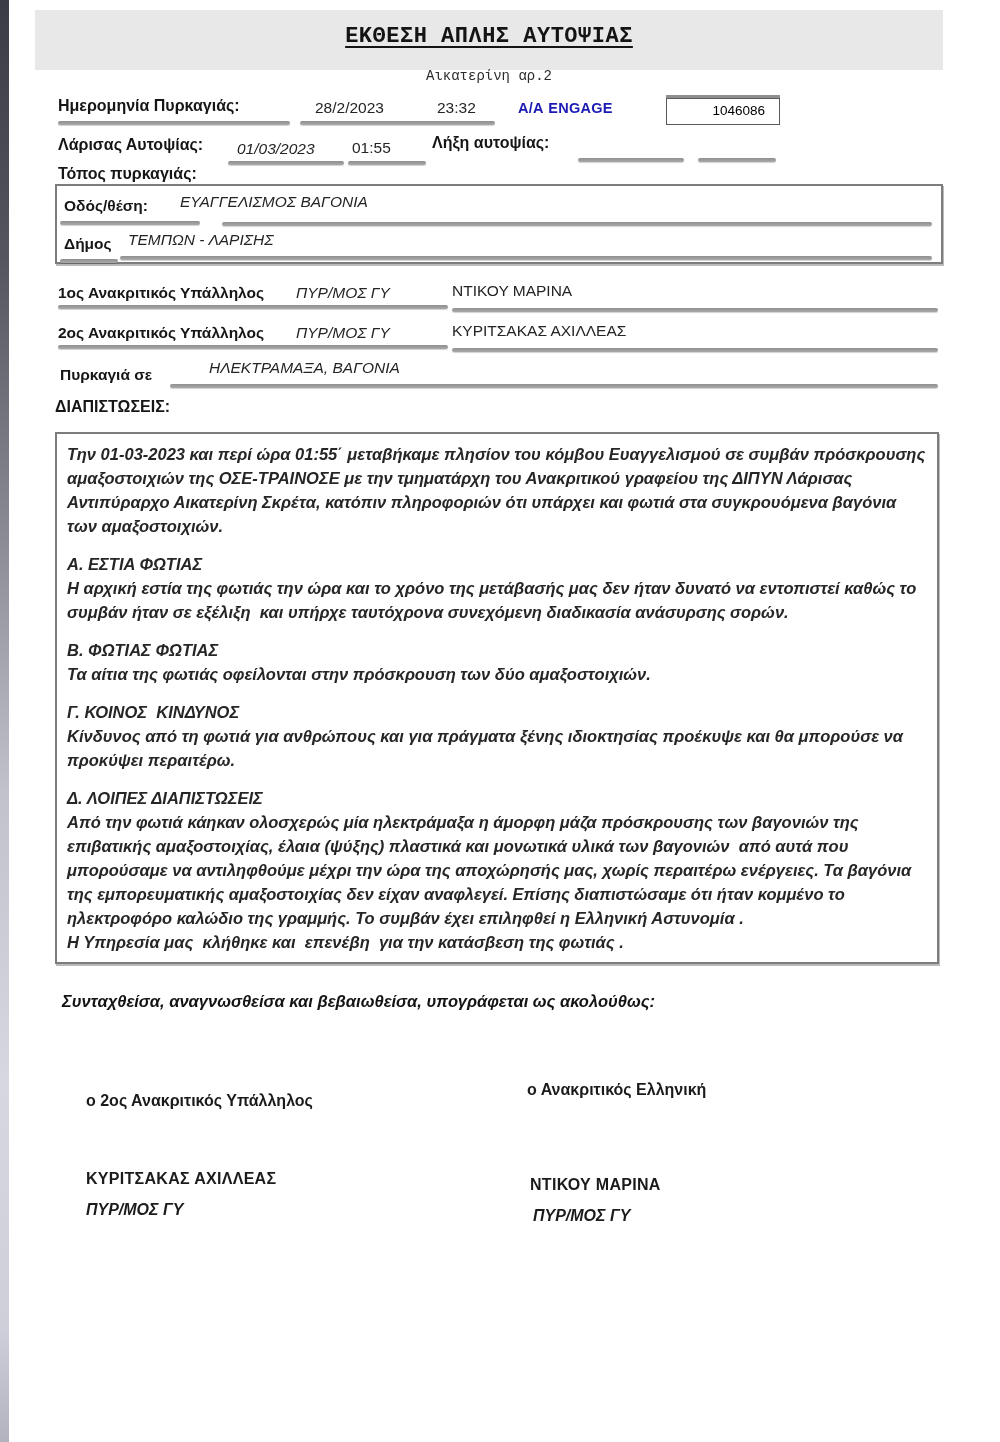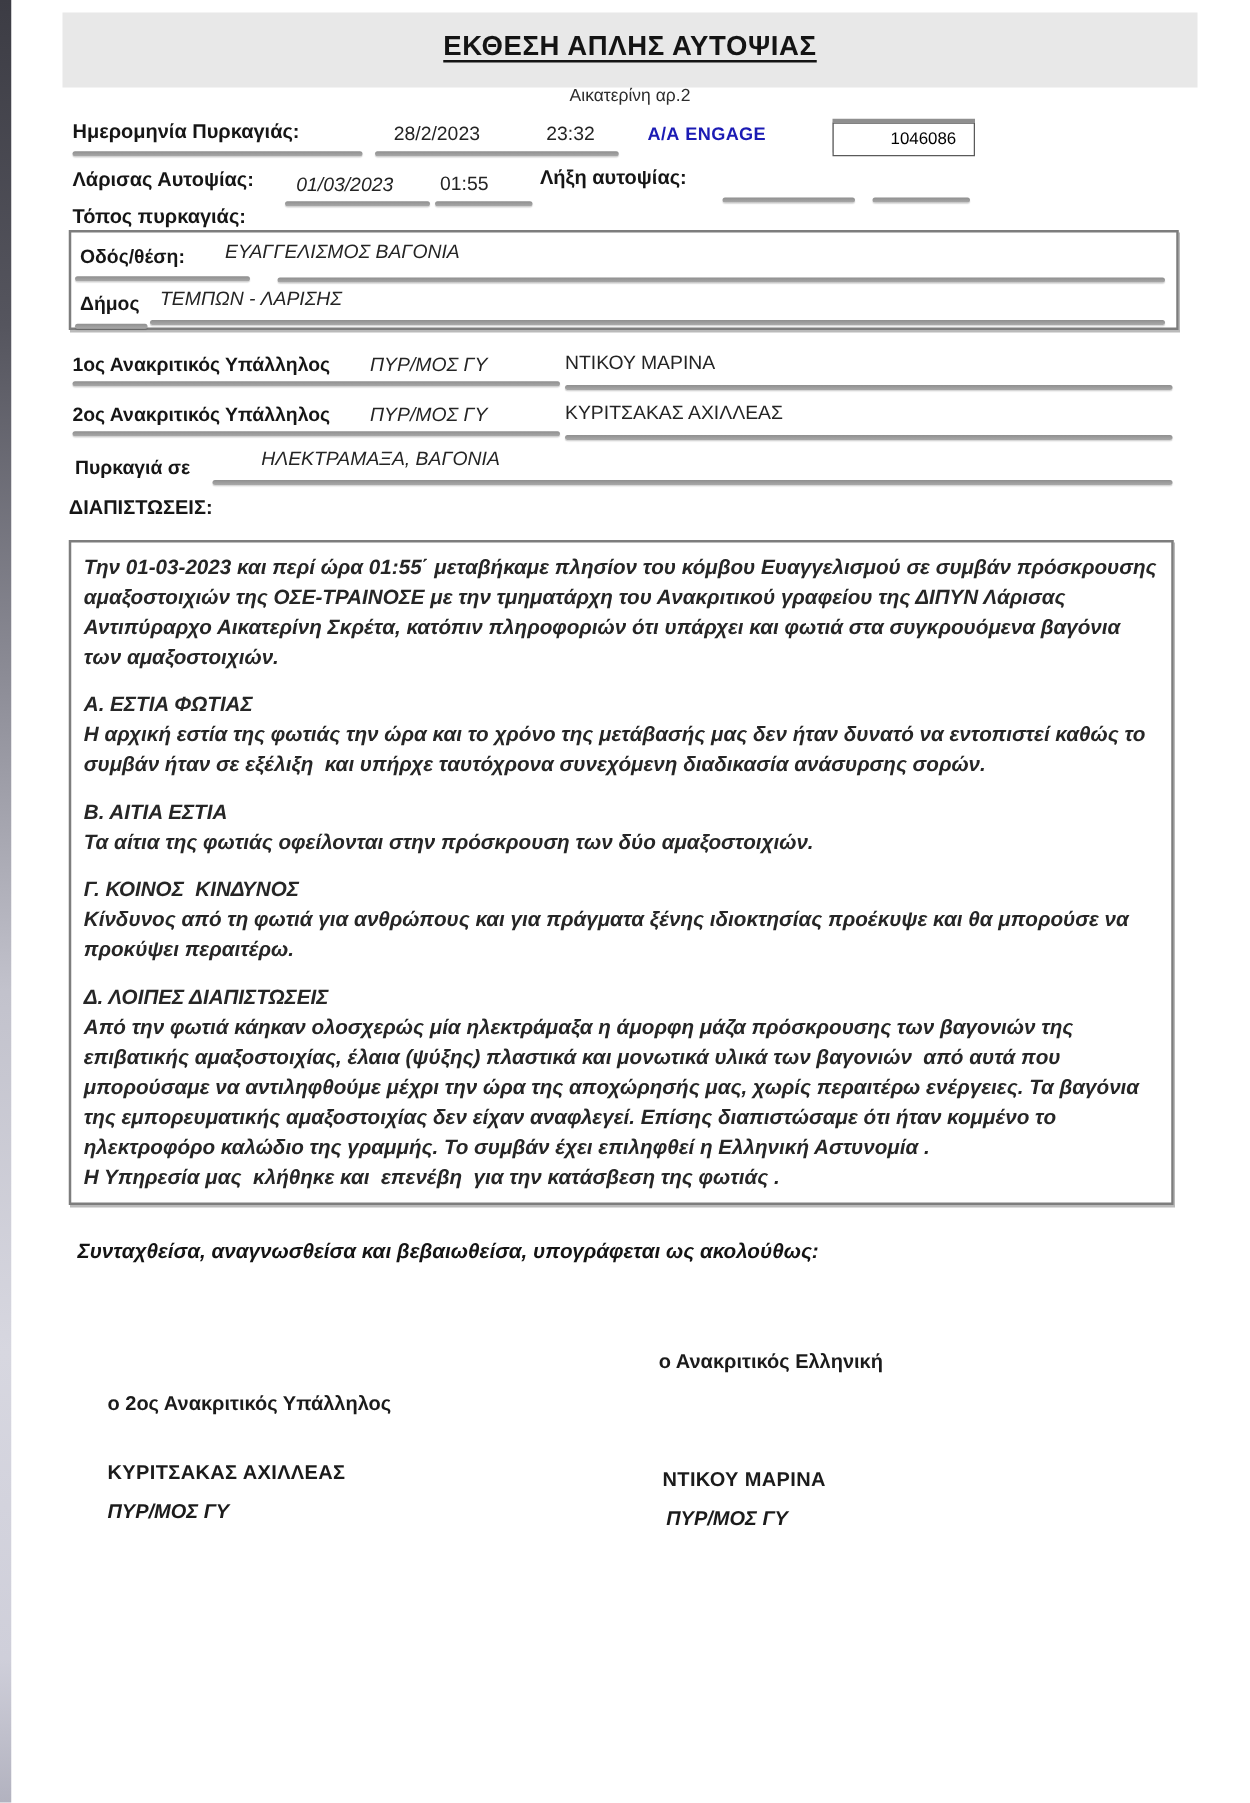--- a/index.html
+++ b/index.html
@@ -11,22 +11,23 @@
     position:relative;
     overflow:hidden;
   }
   .abs{position:absolute;}
   
   .edge-strip{
     position:absolute;left:0;top:0;width:9px;height:1442px;
     background:linear-gradient(#3c3c44 0%, #55555e 18%, #8d8d97 38%, #c2c2cc 55%, #d7d7e0 75%, #cfcfda 92%, #b2b2bf 100%);
   }
   .title-band{
-    position:absolute;left:50px;top:10px;width:908px;height:60px;
+    position:absolute;left:35px;top:10px;width:908px;height:60px;
     background:#e8e8e8;
+    font-family:Liberation Mono, monospace;
   }
   .doc-title{
     position:absolute;left:0;top:14px;width:100%;
     text-align:center;font-size:22px;font-weight:bold;
     text-decoration:underline;text-decoration-thickness:2px;text-underline-offset:4px;
     letter-spacing:0.5px;color:#141414;
   }
   .doc-subtitle{
     position:absolute;left:0;top:58px;width:100%;
     text-align:center;font-size:14px;color:#2c2c2c;
@@ -137,37 +138,37 @@
 
   <div class="abs lbl" style="left:55px;top:398px;">ΔΙΑΠΙΣΤΩΣΕΙΣ:</div>
 
   <div class="findings-box">
     <p>Την 01-03-2023 και περί ώρα 01:55΄ μεταβήκαμε πλησίον του κόμβου Ευαγγελισμού σε συμβάν πρόσκρουσης αμαξοστοιχιών της ΟΣΕ-ΤΡΑΙΝΟΣΕ με την τμηματάρχη του Ανακριτικού γραφείου της ΔΙΠΥΝ Λάρισας Αντιπύραρχο Αικατερίνη Σκρέτα, κατόπιν πληροφοριών ότι υπάρχει και φωτιά στα συγκρουόμενα βαγόνια των αμαξοστοιχιών.</p>
     <div class="sec">
       <p>Α. ΕΣΤΙΑ ΦΩΤΙΑΣ</p>
       <p>Η αρχική εστία της φωτιάς την ώρα και το χρόνο της μετάβασής μας δεν ήταν δυνατό να εντοπιστεί καθώς το συμβάν ήταν σε εξέλιξη  και υπήρχε ταυτόχρονα συνεχόμενη διαδικασία ανάσυρσης σορών.</p>
     </div>
     <div class="sec">
-      <p>Β. ΑΙΤΙΑ ΕΣΤΙΑ</p>
+      <p>Β. ΦΩΤΙΑΣ ΦΩΤΙΑΣ</p>
       <p>Τα αίτια της φωτιάς οφείλονται στην πρόσκρουση των δύο αμαξοστοιχιών.</p>
     </div>
     <div class="sec">
       <p>Γ. ΚΟΙΝΟΣ  ΚΙΝΔΥΝΟΣ</p>
       <p>Κίνδυνος από τη φωτιά για ανθρώπους και για πράγματα ξένης ιδιοκτησίας προέκυψε και θα μπορούσε να προκύψει περαιτέρω.</p>
     </div>
     <div class="sec">
       <p>Δ. ΛΟΙΠΕΣ ΔΙΑΠΙΣΤΩΣΕΙΣ</p>
       <p>Από την φωτιά κάηκαν ολοσχερώς μία ηλεκτράμαξα η άμορφη μάζα πρόσκρουσης των βαγονιών της επιβατικής αμαξοστοιχίας, έλαια (ψύξης) πλαστικά και μονωτικά υλικά των βαγονιών  από αυτά που μπορούσαμε να αντιληφθούμε μέχρι την ώρα της αποχώρησής μας, χωρίς περαιτέρω ενέργειες. Τα βαγόνια της εμπορευματικής αμαξοστοιχίας δεν είχαν αναφλεγεί. Επίσης διαπιστώσαμε ότι ήταν κομμένο το ηλεκτροφόρο καλώδιο της γραμμής. Το συμβάν έχει επιληφθεί η Ελληνική Αστυνομία .</p>
     </div>
     <p class="closing">Η Υπηρεσία μας  κλήθηκε και  επενέβη  για την κατάσβεση της φωτιάς .</p>
   </div>
 
   <div class="abs statement" style="left:62px;top:992px;">Συνταχθείσα, αναγνωσθείσα και βεβαιωθείσα, υπογράφεται ως ακολούθως:</div>
 
-  <div class="abs sig-title" style="left:86px;top:1115px;">ο 2ος Ανακριτικός Υπάλληλος</div>
+  <div class="abs sig-title" style="left:86px;top:1092px;">ο 2ος Ανακριτικός Υπάλληλος</div>
   <div class="abs sig-title" style="left:527px;top:1081px;">ο Ανακριτικός Ελληνική</div>
 
   <div class="abs sig-name" style="left:86px;top:1170px;">ΚΥΡΙΤΣΑΚΑΣ ΑΧΙΛΛΕΑΣ</div>
   <div class="abs sig-rank" style="left:86px;top:1201px;">ΠΥΡ/ΜΟΣ ΓΥ</div>
 
   <div class="abs sig-name" style="left:530px;top:1176px;">ΝΤΙΚΟΥ ΜΑΡΙΝΑ</div>
   <div class="abs sig-rank" style="left:533px;top:1207px;">ΠΥΡ/ΜΟΣ ΓΥ</div>
 
 </div>
 

